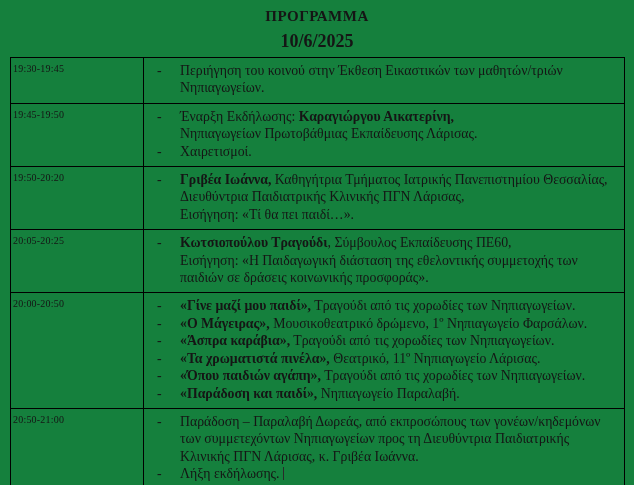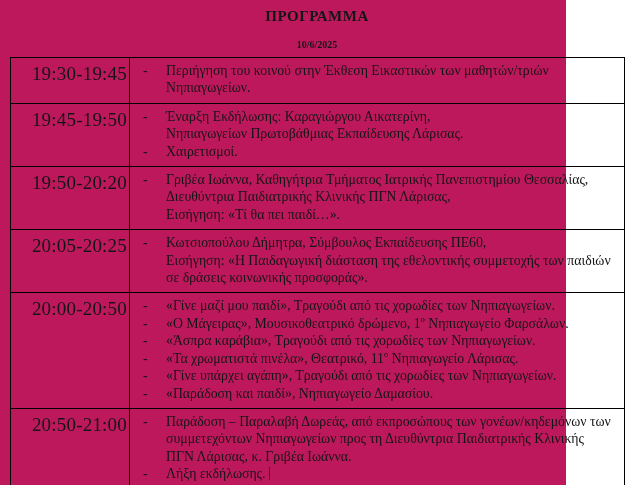--- a/index.html
+++ b/index.html
@@ -1,44 +1,44 @@
 <!DOCTYPE html>
 <html><head>
 <meta charset="utf-8">
 <style>
   html,body{margin:0;padding:0;background:#ffffff;}
   body{
     width:634px;height:485px;overflow:hidden;
     font-family:"Liberation Serif","DejaVu Serif",serif;
     color:#151515;
   }
-  .page{position:relative;width:566px;height:485px;background:#be185d;}
+  .page{position:relative;width:634px;height:485px;background:#15803d;}
   .header{position:absolute;top:8px;left:0;width:634px;text-align:center;}
   .doc-title{font-size:15px;font-weight:bold;letter-spacing:.5px;}
-  .doc-date{font-size:10px;font-weight:bold;margin-top:14px;}
+  .doc-date{font-size:18px;font-weight:bold;margin-top:6px;}
   table.schedule{
     position:absolute;left:10px;top:57px;width:615px;
     border-collapse:collapse;table-layout:fixed;
   }
   table.schedule td{
     border:1px solid #000;vertical-align:top;
   }
   td.time{
-    width:114px;text-align:right;
-    font-size:19px;padding:5px 2px 4px 2px;
+    width:114px;text-align:left;
+    font-size:10px;padding:5px 16px 4px 2px;
     letter-spacing:.2px;
   }
   td.events{
     font-size:13.8px;line-height:17.4px;
     padding:4px 10px 6px 13px;
   }
   .item{display:flex;align-items:flex-start;}
   .dash{flex:0 0 23px;}
   .txt{flex:1;}
-  .b{font-weight:normal;}
+  .b{font-weight:bold;}
   .i{}
   .caret{
     display:inline-block;width:1px;height:13px;
     background:#2a2a2a;margin-left:3px;vertical-align:-2px;
   }
 </style>
 </head>
 <body>
 
 <div class="page">
@@ -94,21 +94,21 @@
           </div>
         </td>
       </tr>
 
       <tr>
         <td class="time">20:05-20:25</td>
         <td class="events">
           <div class="item">
             <span class="dash">-</span>
             <div class="txt">
-              <span class="b">Κωτσιοπούλου Δήμητρα</span><span>, Σύμβουλος Εκπαίδευσης ΠΕ60,</span><br>
+              <span class="b">Κωτσιοπούλου Τραγούδι</span><span>, Σύμβουλος Εκπαίδευσης ΠΕ60,</span><br>
               <span>Εισήγηση: «</span><span class="i">Η Παιδαγωγική διάσταση της εθελοντικής συμμετοχής των παιδιών σε δράσεις κοινωνικής προσφοράς</span><span>».</span>
             </div>
           </div>
         </td>
       </tr>
 
       <tr>
         <td class="time">20:00-20:50</td>
         <td class="events">
           <div class="item">
@@ -131,27 +131,27 @@
           </div>
           <div class="item">
             <span class="dash">-</span>
             <div class="txt">
               <span class="b">«Τα χρωματιστά πινέλα»,</span><span> Θεατρικό, 11º Νηπιαγωγείο Λάρισας.</span>
             </div>
           </div>
           <div class="item">
             <span class="dash">-</span>
             <div class="txt">
-              <span class="b">«Γίνε υπάρχει αγάπη»,</span><span> Τραγούδι από τις χορωδίες των Νηπιαγωγείων.</span>
+              <span class="b">«Όπου παιδιών αγάπη»,</span><span> Τραγούδι από τις χορωδίες των Νηπιαγωγείων.</span>
             </div>
           </div>
           <div class="item">
             <span class="dash">-</span>
             <div class="txt">
-              <span class="b">«Παράδοση και παιδί»,</span><span> Νηπιαγωγείο Δαμασίου.</span>
+              <span class="b">«Παράδοση και παιδί»,</span><span> Νηπιαγωγείο Παραλαβή.</span>
             </div>
           </div>
         </td>
       </tr>
 
       <tr>
         <td class="time">20:50-21:00</td>
         <td class="events">
           <div class="item">
             <span class="dash">-</span>

